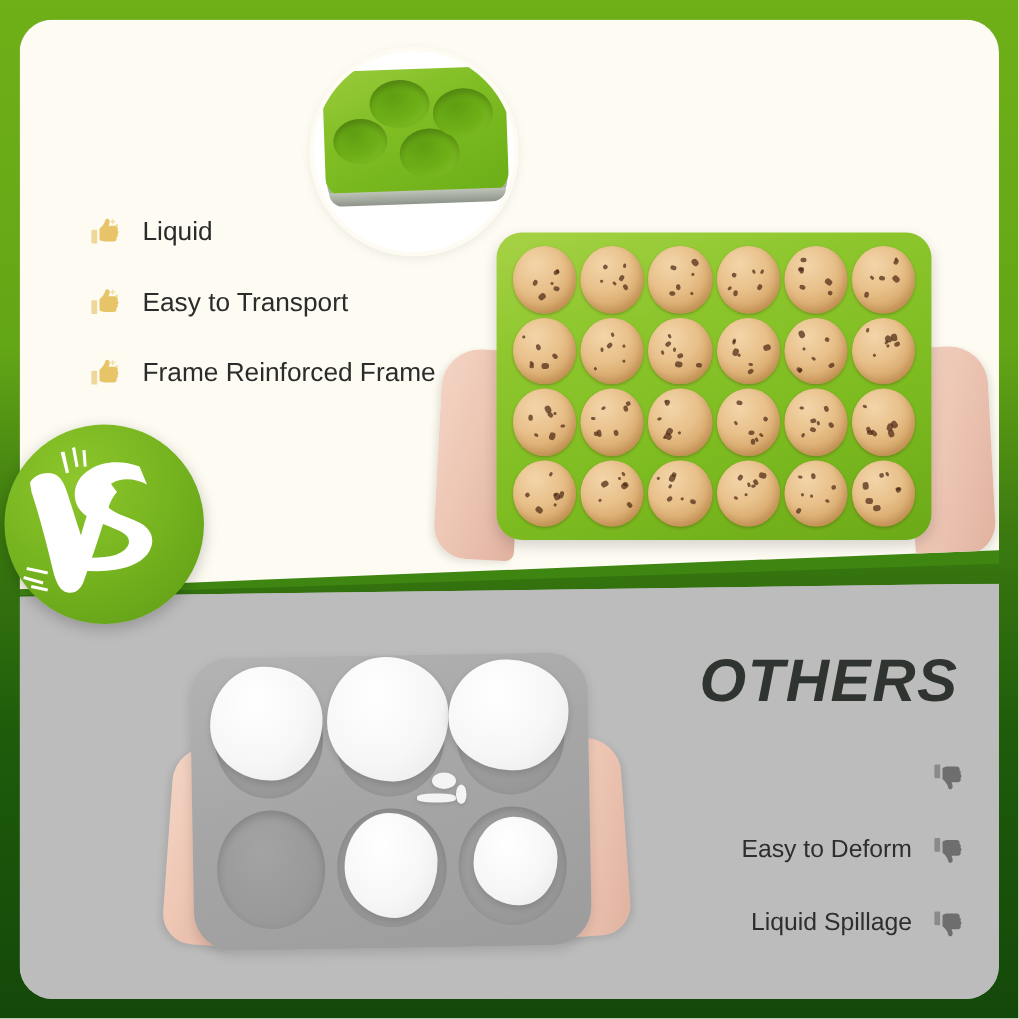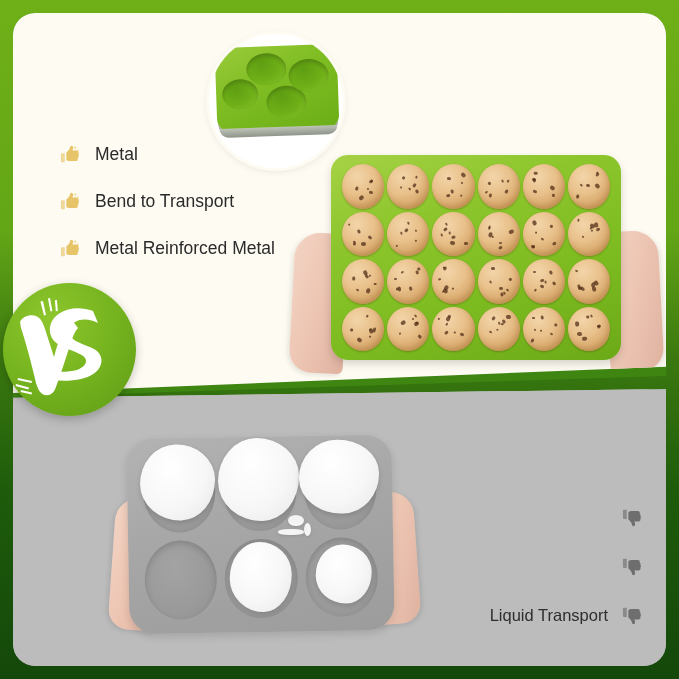--- a/index.html
+++ b/index.html
@@ -221,41 +221,41 @@
 
     <div class="ours-list">
 
       <div class="feat-row">
         <svg class="thumb-up" viewBox="0 0 24 24">
           <path d="M3 10.5h3.3v10H3a.9.9 0 0 1-.9-.9v-8.2a.9.9 0 0 1 .9-.9z" fill="#EFD79A"></path>
           <path d="M8 9.8c1.9-1.5 3.4-3.3 4-5.4.3-1 .5-1.9 1.5-1.9 1.1 0 1.9.9 1.9 2.1 0 1-.4 2.1-.8 3.1h4.6c1.2 0 2.1.9 2.1 2 0 .4-.1.7-.3 1 .5.4.8.9.8 1.5 0 .6-.3 1.2-.8 1.5.2.3.3.6.3 1 0 .7-.4 1.3-1 1.6.1.2.2.5.2.8 0 1.1-.9 2-2.1 2H12c-1.6 0-3-.5-4-1.2z" fill="#E8C468"></path>
           <path d="M17.6 2.2l.7 1.7 1.7.7-1.7.7-.7 1.7-.7-1.7-1.7-.7 1.7-.7z" fill="#F3E0A6"></path>
           <circle cx="20.6" cy="7.4" r="1" fill="#F3E0A6"></circle>
         </svg>
-        <span class="feat-label">Metal</span>
+        <span class="feat-label">Liquid</span>
       </div>
 
       <div class="feat-row">
         <svg class="thumb-up" viewBox="0 0 24 24">
           <path d="M3 10.5h3.3v10H3a.9.9 0 0 1-.9-.9v-8.2a.9.9 0 0 1 .9-.9z" fill="#EFD79A"></path>
           <path d="M8 9.8c1.9-1.5 3.4-3.3 4-5.4.3-1 .5-1.9 1.5-1.9 1.1 0 1.9.9 1.9 2.1 0 1-.4 2.1-.8 3.1h4.6c1.2 0 2.1.9 2.1 2 0 .4-.1.7-.3 1 .5.4.8.9.8 1.5 0 .6-.3 1.2-.8 1.5.2.3.3.6.3 1 0 .7-.4 1.3-1 1.6.1.2.2.5.2.8 0 1.1-.9 2-2.1 2H12c-1.6 0-3-.5-4-1.2z" fill="#E8C468"></path>
           <path d="M17.6 2.2l.7 1.7 1.7.7-1.7.7-.7 1.7-.7-1.7-1.7-.7 1.7-.7z" fill="#F3E0A6"></path>
           <circle cx="20.6" cy="7.4" r="1" fill="#F3E0A6"></circle>
         </svg>
-        <span class="feat-label">Bend to Transport</span>
+        <span class="feat-label">Easy to Transport</span>
       </div>
 
       <div class="feat-row">
         <svg class="thumb-up" viewBox="0 0 24 24">
           <path d="M3 10.5h3.3v10H3a.9.9 0 0 1-.9-.9v-8.2a.9.9 0 0 1 .9-.9z" fill="#EFD79A"></path>
           <path d="M8 9.8c1.9-1.5 3.4-3.3 4-5.4.3-1 .5-1.9 1.5-1.9 1.1 0 1.9.9 1.9 2.1 0 1-.4 2.1-.8 3.1h4.6c1.2 0 2.1.9 2.1 2 0 .4-.1.7-.3 1 .5.4.8.9.8 1.5 0 .6-.3 1.2-.8 1.5.2.3.3.6.3 1 0 .7-.4 1.3-1 1.6.1.2.2.5.2.8 0 1.1-.9 2-2.1 2H12c-1.6 0-3-.5-4-1.2z" fill="#E8C468"></path>
           <path d="M17.6 2.2l.7 1.7 1.7.7-1.7.7-.7 1.7-.7-1.7-1.7-.7 1.7-.7z" fill="#F3E0A6"></path>
           <circle cx="20.6" cy="7.4" r="1" fill="#F3E0A6"></circle>
         </svg>
-        <span class="feat-label">Metal Reinforced Metal</span>
+        <span class="feat-label">Frame Reinforced Frame</span>
       </div>
     </div>
 
     <div class="hand hand-left-top"></div>
     <div class="hand hand-right-top"></div>
 
     <div class="tray-green-wrap">
       <div class="tray-green"></div>
       <div class="muffin-grid" id="muffin-grid">
           <div class="muffin">
@@ -476,39 +476,41 @@
         <div class="inset-cup" style="left:50px; top:40px; width:40px; height:33px;"></div>
         <div class="inset-cup" style="left:73px; top:14px; width:40px; height:33px;"></div>
       </div>
     </div>
   </div>
 
   <div class="panel-others">
     <div class="panel-others-round"></div>
   </div>
 
+  <div class="others-title">OTHERS</div>
 
   <div class="others-list">
 
     <div class="con-row">
       <svg class="thumb-down" viewBox="0 0 24 24">
         <path d="M3 3.5h3.3v10H3a.9.9 0 0 1-.9-.9V4.4A.9.9 0 0 1 3 3.5z" fill="#8A8A8A"></path>
         <path d="M8 14.2c1.9 1.5 3.4 3.3 4 5.4.3 1 .5 1.9 1.5 1.9 1.1 0 1.9-.9 1.9-2.1 0-1-.4-2.1-.8-3.1h4.6c1.2 0 2.1-.9 2.1-2 0-.4-.1-.7-.3-1 .5-.4.8-.9.8-1.5 0-.6-.3-1.2-.8-1.5.2-.3.3-.6.3-1 0-.7-.4-1.3-1-1.6.1-.2.2-.5.2-.8 0-1.1-.9-2-2.1-2H12c-1.6 0-3 .5-4 1.2z" fill="#6E6E6E"></path>
       </svg>
     </div>
 
     <div class="con-row">
+      <span class="con-label">Easy to Deform</span>
       <svg class="thumb-down" viewBox="0 0 24 24">
         <path d="M3 3.5h3.3v10H3a.9.9 0 0 1-.9-.9V4.4A.9.9 0 0 1 3 3.5z" fill="#8A8A8A"></path>
         <path d="M8 14.2c1.9 1.5 3.4 3.3 4 5.4.3 1 .5 1.9 1.5 1.9 1.1 0 1.9-.9 1.9-2.1 0-1-.4-2.1-.8-3.1h4.6c1.2 0 2.1-.9 2.1-2 0-.4-.1-.7-.3-1 .5-.4.8-.9.8-1.5 0-.6-.3-1.2-.8-1.5.2-.3.3-.6.3-1 0-.7-.4-1.3-1-1.6.1-.2.2-.5.2-.8 0-1.1-.9-2-2.1-2H12c-1.6 0-3 .5-4 1.2z" fill="#6E6E6E"></path>
       </svg>
     </div>
 
     <div class="con-row">
-      <span class="con-label">Liquid Transport</span>
+      <span class="con-label">Liquid Spillage</span>
       <svg class="thumb-down" viewBox="0 0 24 24">
         <path d="M3 3.5h3.3v10H3a.9.9 0 0 1-.9-.9V4.4A.9.9 0 0 1 3 3.5z" fill="#8A8A8A"></path>
         <path d="M8 14.2c1.9 1.5 3.4 3.3 4 5.4.3 1 .5 1.9 1.5 1.9 1.1 0 1.9-.9 1.9-2.1 0-1-.4-2.1-.8-3.1h4.6c1.2 0 2.1-.9 2.1-2 0-.4-.1-.7-.3-1 .5-.4.8-.9.8-1.5 0-.6-.3-1.2-.8-1.5.2-.3.3-.6.3-1 0-.7-.4-1.3-1-1.6.1-.2.2-.5.2-.8 0-1.1-.9-2-2.1-2H12c-1.6 0-3 .5-4 1.2z" fill="#6E6E6E"></path>
       </svg>
     </div>
   </div>
 
   <div class="hand hand-left-bot"></div>
   <div class="hand hand-right-bot"></div>
 

